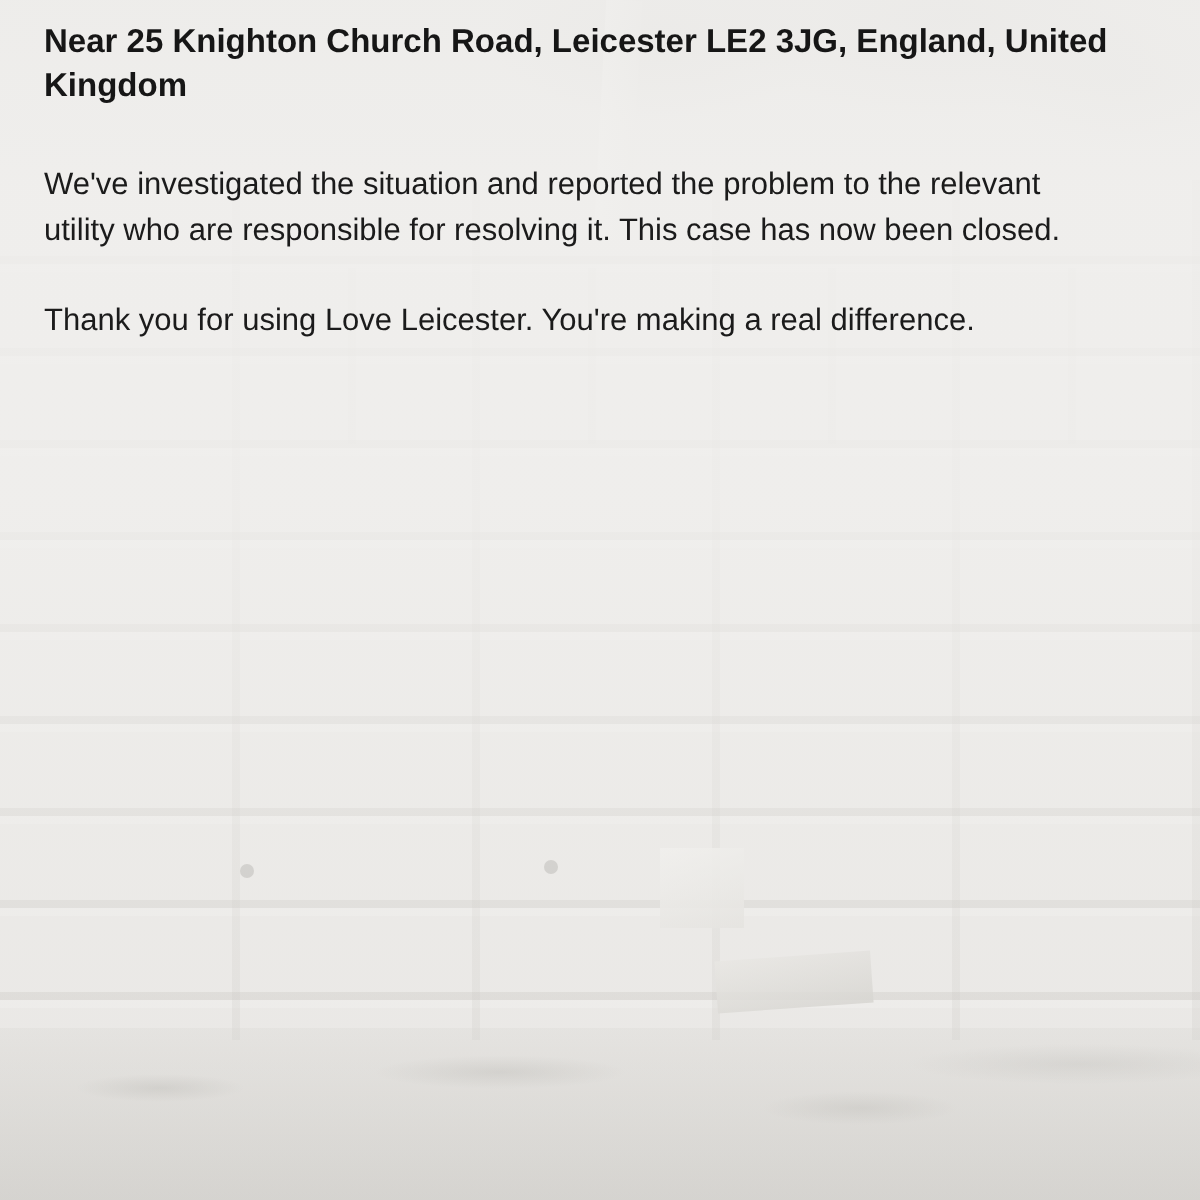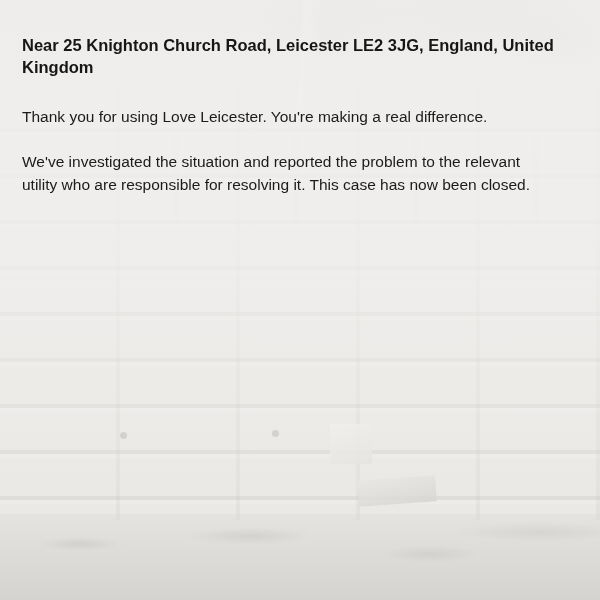--- a/index.html
+++ b/index.html
@@ -148,21 +148,21 @@
     left: 300px; top: 0;
     width: 18px; height: 120px;
     background: linear-gradient(90deg, rgba(250,250,248,0.55), rgba(225,223,218,0.30));
     transform: rotate(3deg);
   }
 
   
   .content {
     position: absolute;
     left: 0; right: 15px; top: 0;
-    padding: 34px 22px 0 22px;
+    padding: 10px 22px 0 22px;
     box-sizing: border-box;
   }
   .location {
     font-size: 16.5px;
     font-weight: bold;
     color: #161616;
     line-height: 1.35;
     margin: 0 0 26px 0;
     max-width: 540px;
   }
@@ -192,18 +192,18 @@
     <div class="stone-b"></div>
     <div class="bolt-a"></div>
     <div class="bolt-b"></div>
     <div class="ground"></div>
     <div class="wash"></div>
   </div>
 
   <div class="content">
     <div class="location">Near 25 Knighton Church Road, Leicester LE2 3JG, England, United Kingdom</div>
 
+    <p class="para">We've investigated the situation and reported the problem to the relevant utility who are responsible for resolving it.  This case has now been closed.</p>
+
     <p class="para">Thank you for using Love Leicester. You're making a real difference.</p>
-
-    <p class="para">We've investigated the situation and reported the problem to the relevant utility who are responsible for resolving it.  This case has now been closed.</p>
   </div>
 
 </div>
 
 </body></html>

